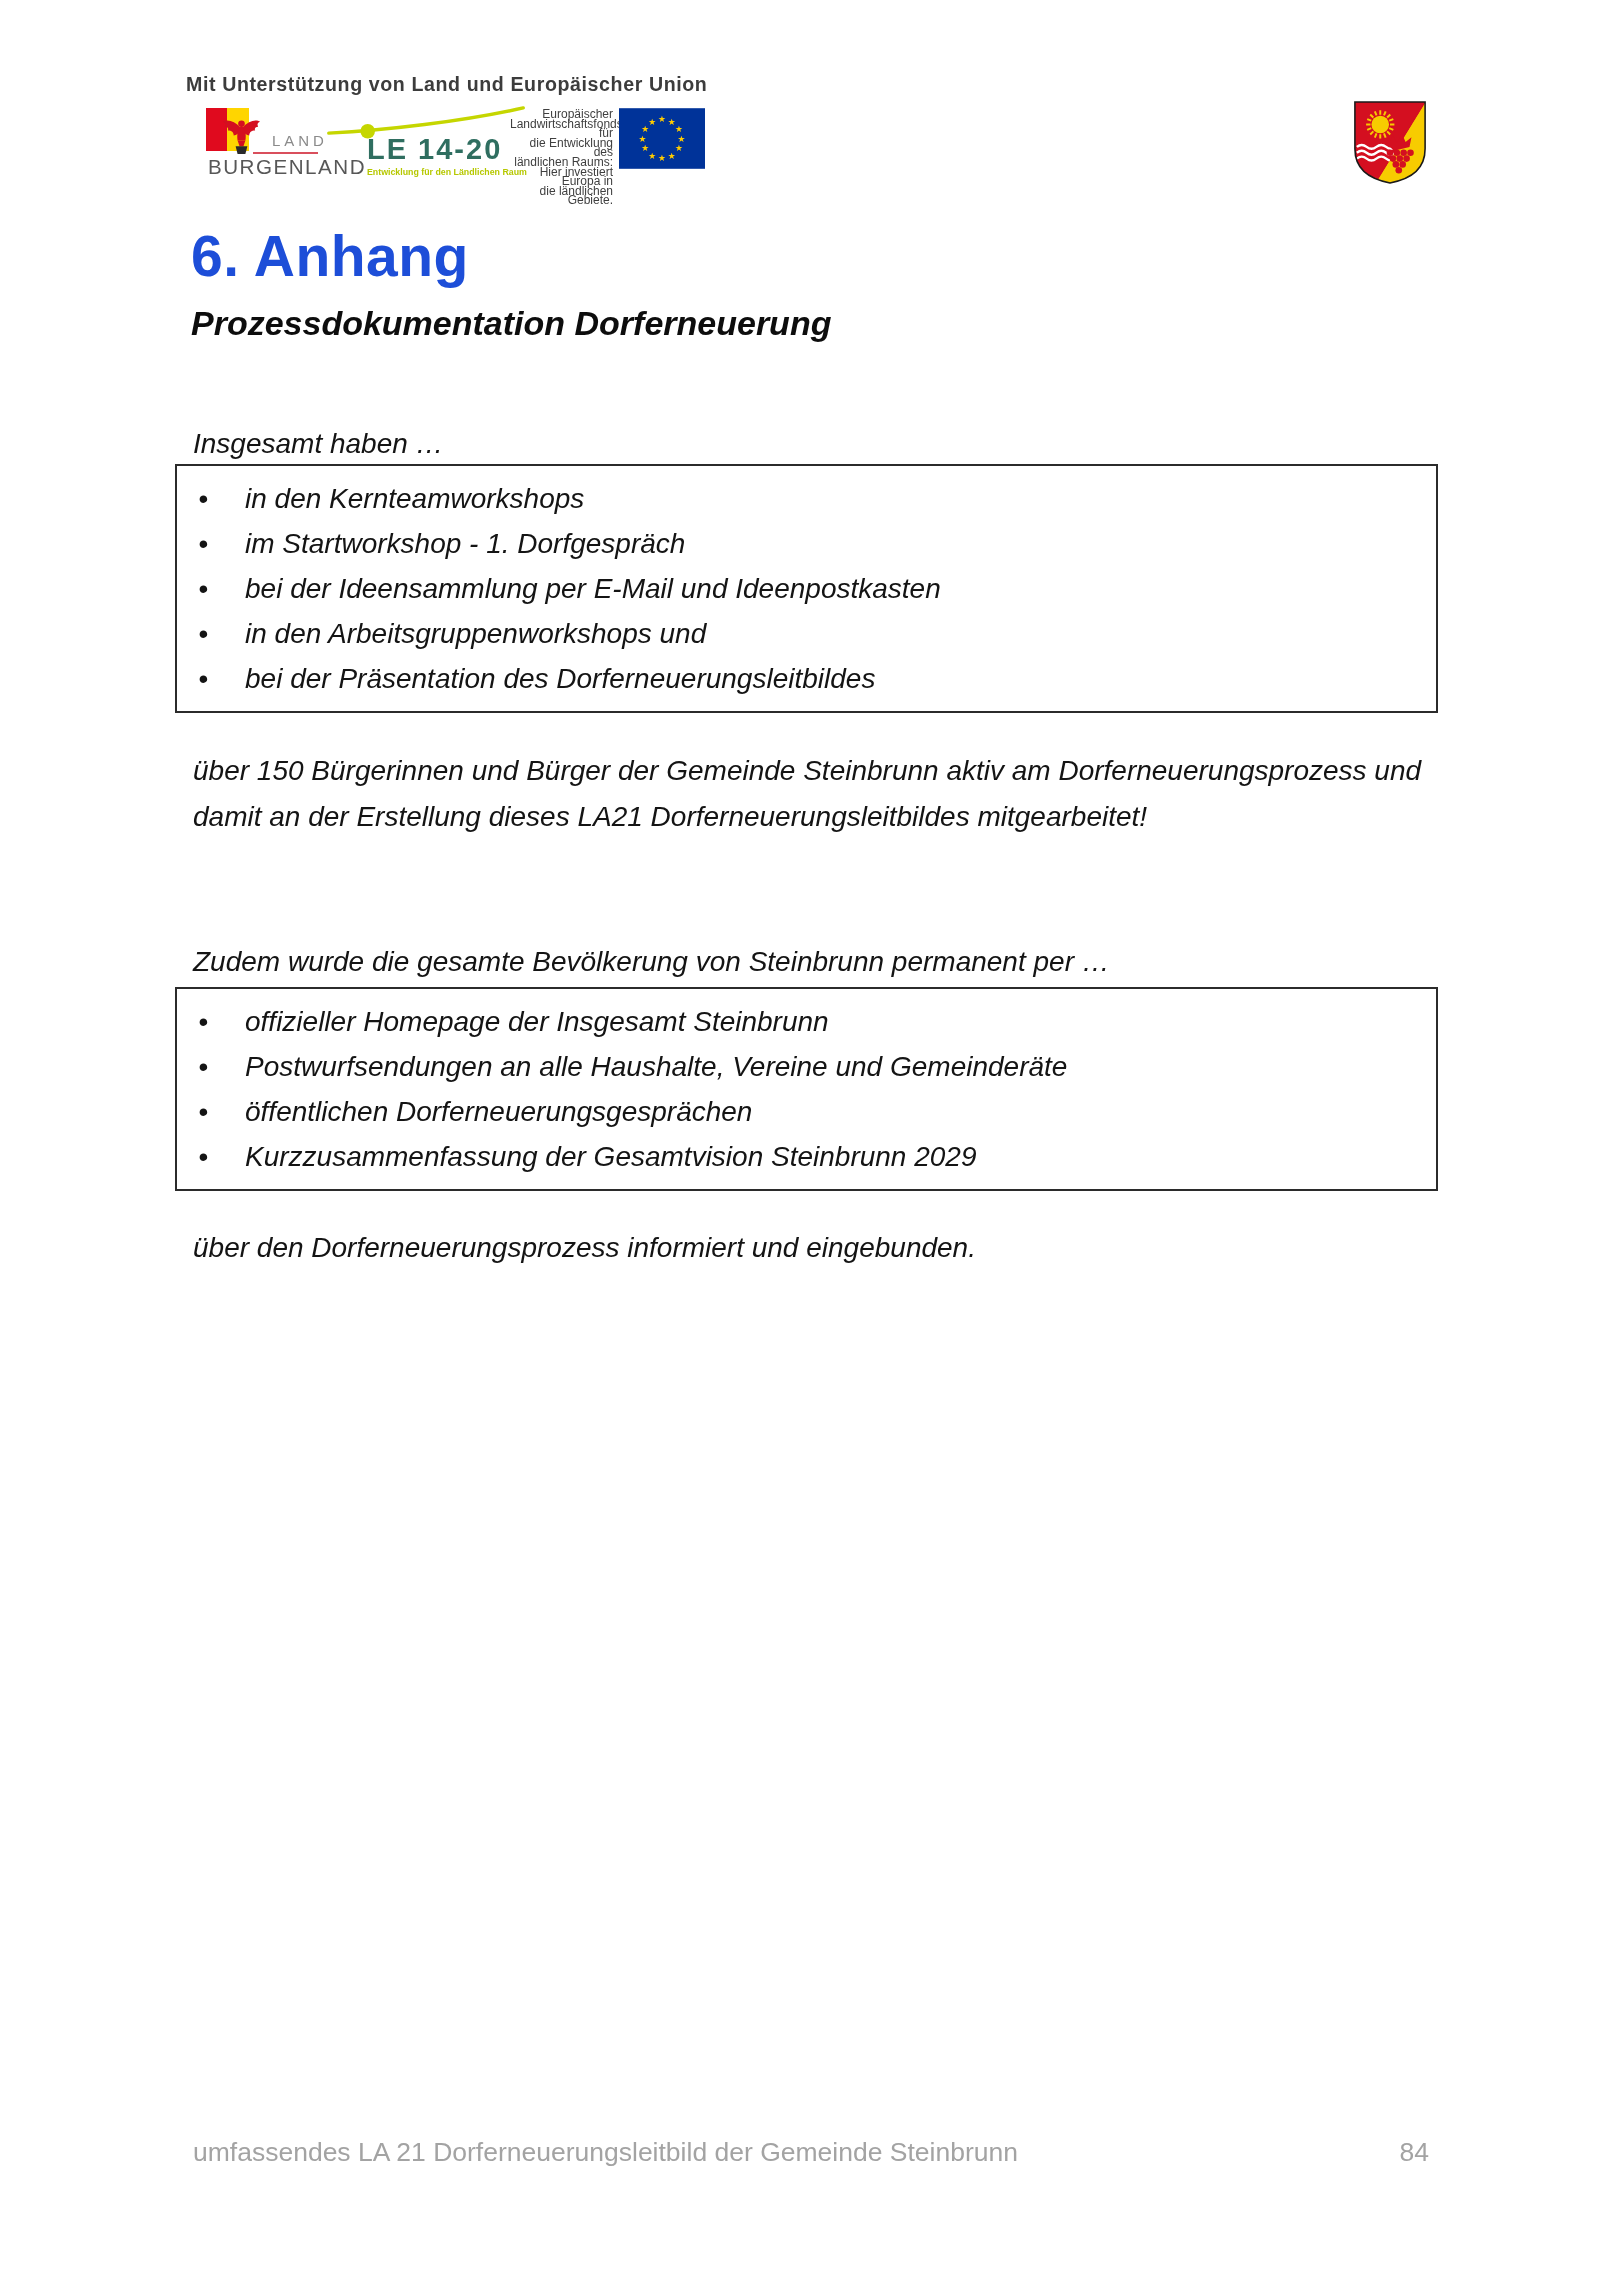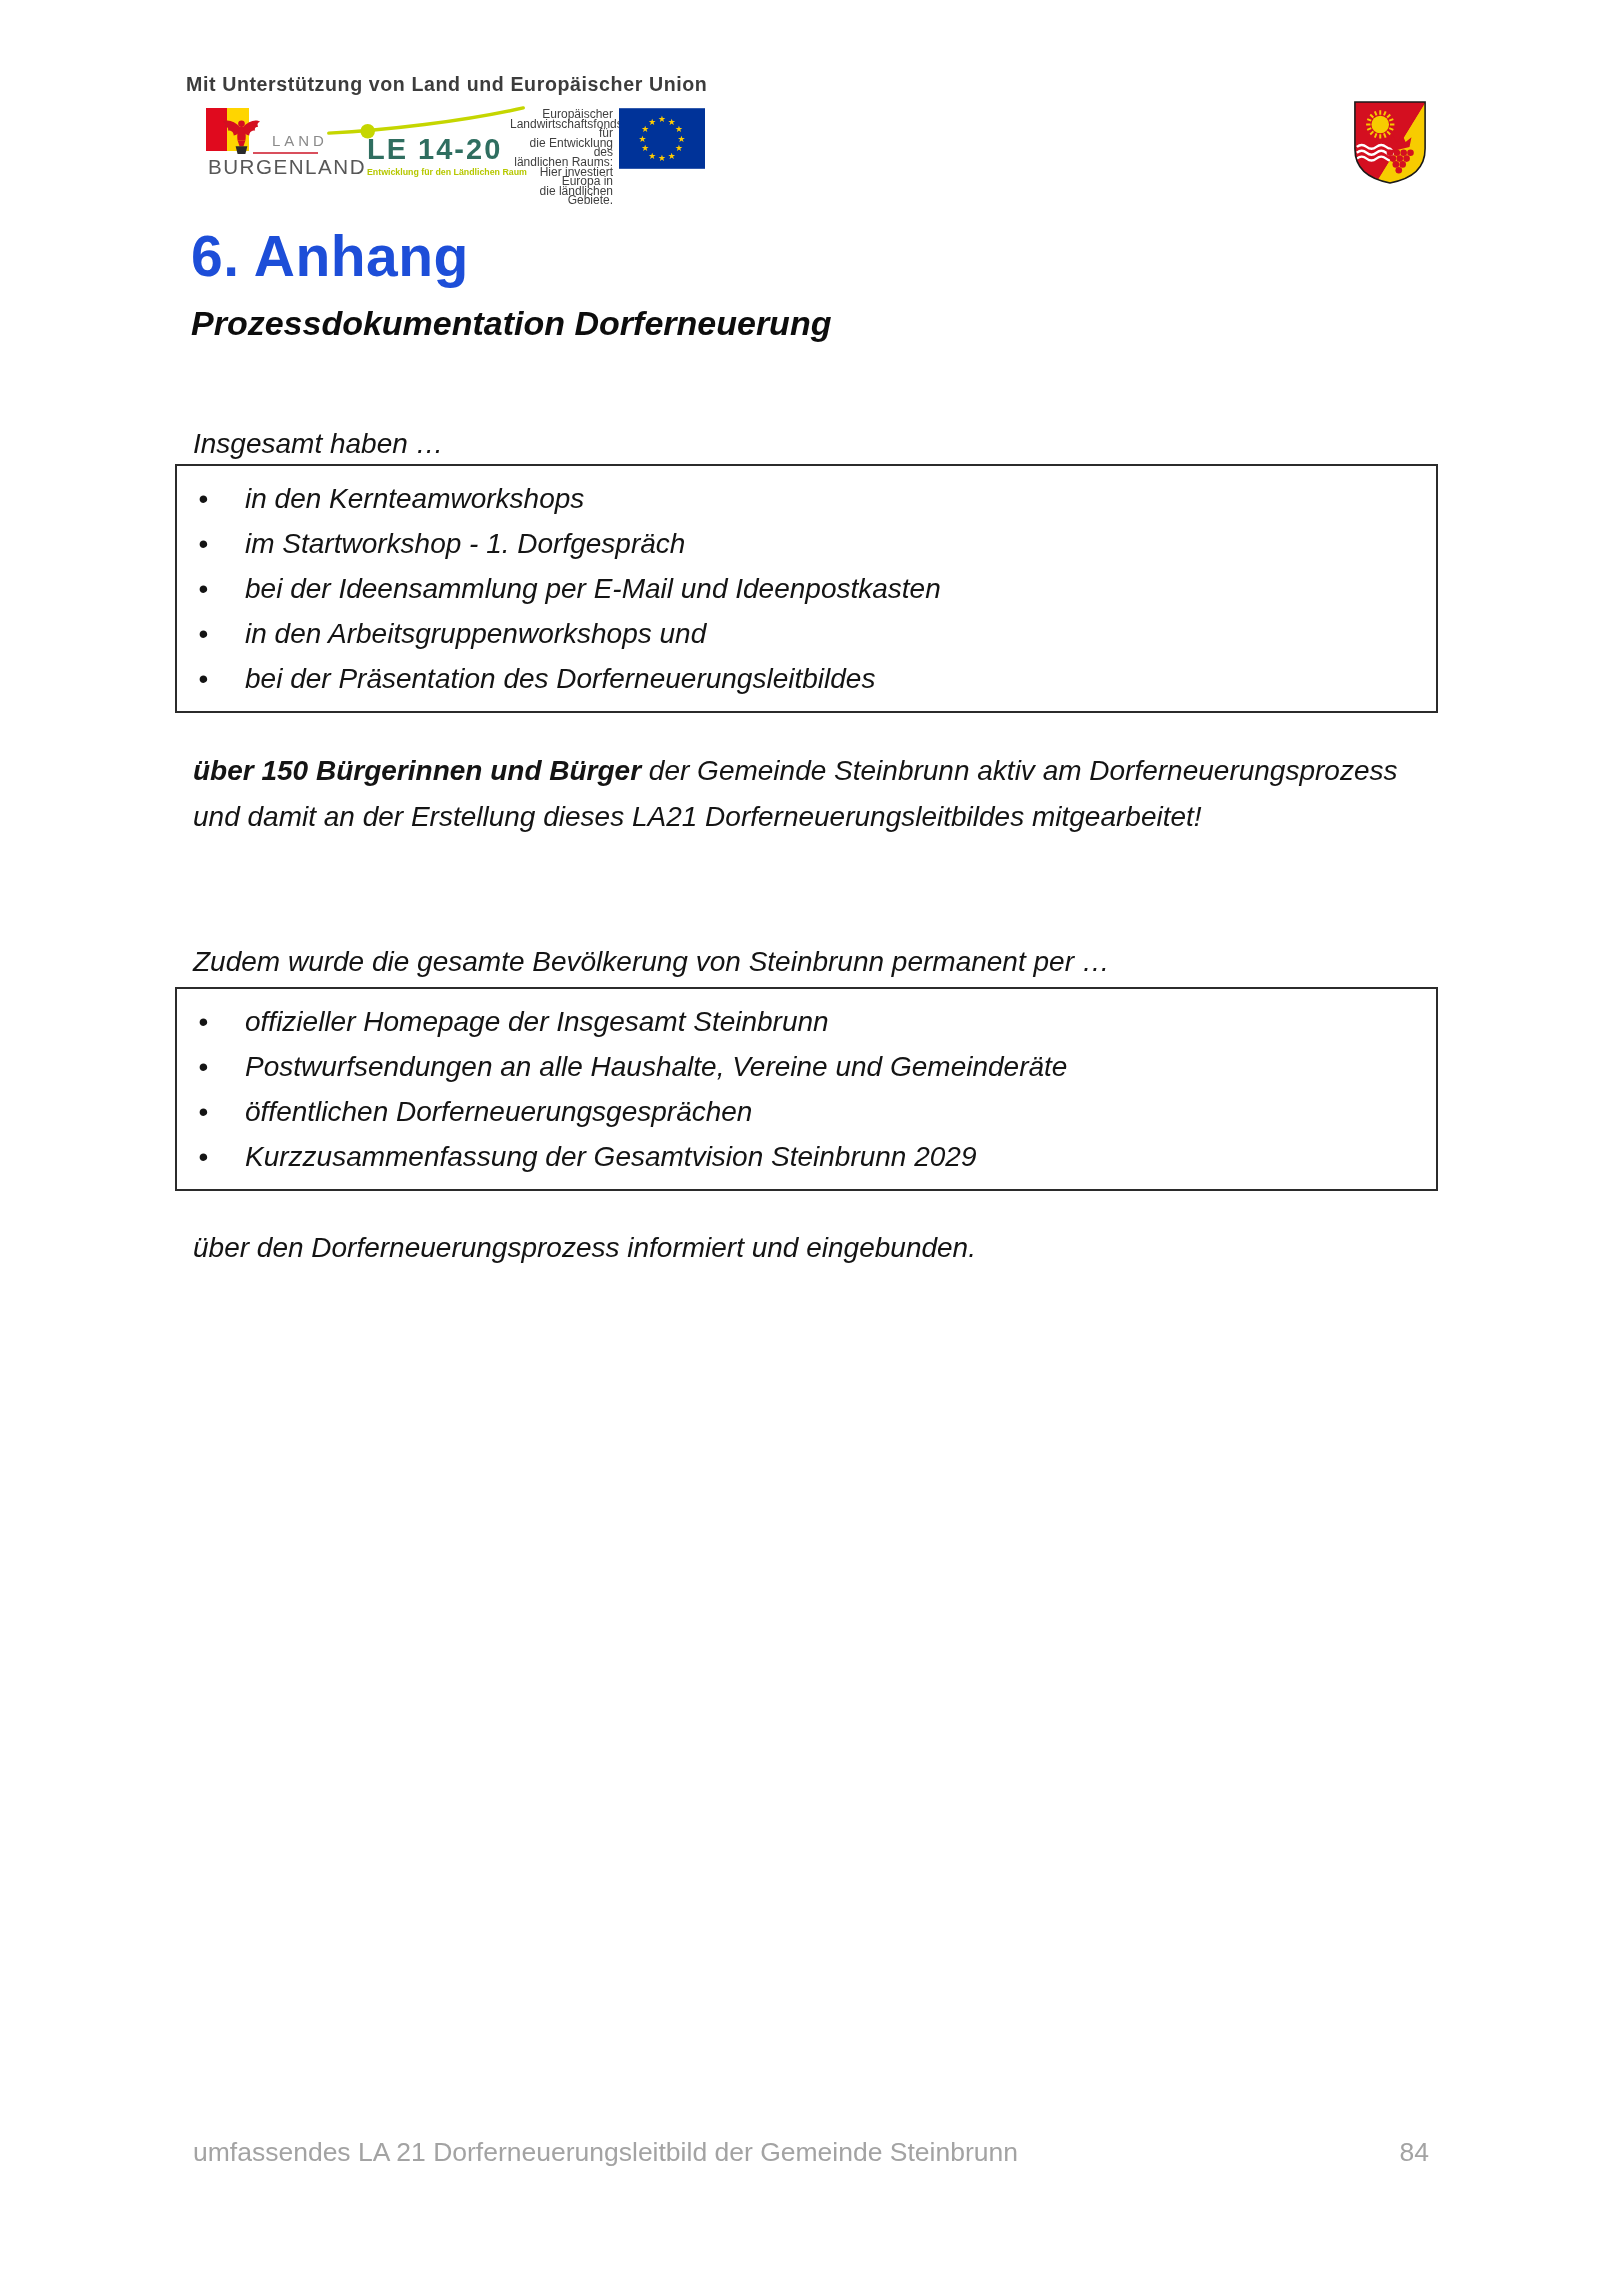--- a/index.html
+++ b/index.html
@@ -60,21 +60,21 @@
   }
   
   .para{
     position:absolute;left:193px;margin:0;
     font-size:28px;font-style:italic;line-height:46px;color:#141414;
   }
   .p-intro{top:421px;}
   .p-participation{top:748px;width:1247px;}
   .p-zudem{top:939px;}
   .p-outro{top:1225px;}
-  .p-participation b{font-weight:bold;}
+  .p-participation b{font-weight:normal;}
   .list-box{
     position:absolute;left:175px;width:1263px;
     border:2px solid var(--box-border,#2b2b2b);
     background:#ffffff;
     box-sizing:border-box;
   }
   .box1{top:464px;}
   .box2{top:987px;}
   .list-box ul{margin:0;padding:9.8px 0;list-style:none;}
   .list-box li{

